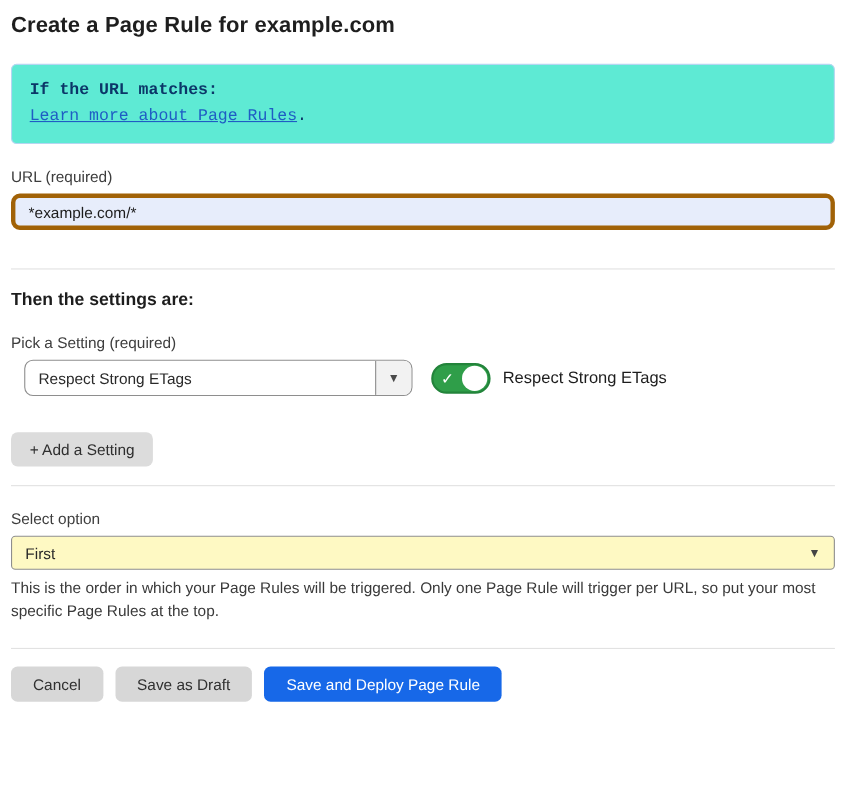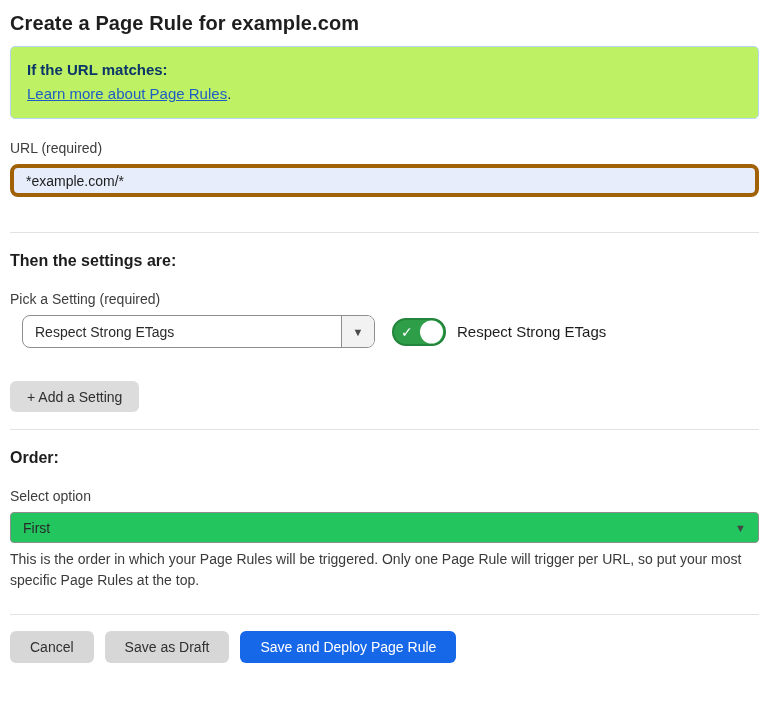--- a/index.html
+++ b/index.html
@@ -13,28 +13,29 @@
   .page { padding: 12px 10px 0 10px; }
 
   .page-title {
     font-size: 20px;
     font-weight: bold;
     color: #1e1e1e;
     letter-spacing: 0.1px;
   }
 
   .info-box {
-    margin-top: 11px;
-    background: #bef264;
+    margin-top: 23px;
+    background: #5eead4;
     border: 1px solid #b5d6f1;
     border-radius: 5px;
     padding: 11px 16px 12px 16px;
     color: #0b3668;
     font-size: 15px;
     line-height: 24px;
+    font-family: Liberation Mono, monospace;
   }
   .info-box .info-heading { font-weight: bold; }
   .info-box a.info-link {
     color: #1f5dc4;
     text-decoration: underline;
     cursor: pointer;
   }
   .info-box .info-link-suffix { color: #0b3668; }
 
   .field-label {
@@ -162,21 +163,21 @@
     cursor: pointer;
     display: inline-block;
   }
 
   .order-select {
     margin-top: 8px;
     width: 749px;
     height: 31px;
     border: 1px solid #8e8e8e;
     border-radius: 4px;
-    background: #22c55e;
+    background: #fef9c3;
     display: flex;
     align-items: center;
     justify-content: space-between;
     padding: 0 12px;
     cursor: pointer;
   }
   .order-select .sel-value { font-size: 14px; color: #2a2a2a; }
   .order-select .sel-caret { font-size: 11px; color: #444444; }
 
   .help-text {
@@ -239,21 +240,20 @@
         <span class="toggle-knob"></span>
       </div>
       <span class="toggle-label">Respect Strong ETags</span>
     </div>
   </div>
 
   <button class="add-setting-btn">+ Add a Setting</button>
 
   <hr class="divider divider-2">
 
-  <h2 class="section-heading">Order:</h2>
 
   <div class="field-label">Select option</div>
 
   <div class="order-select">
     <span class="sel-value">First</span>
     <span class="sel-caret">▼</span>
   </div>
 
   <div class="help-text">This is the order in which your Page Rules will be triggered. Only one Page Rule will trigger per URL, so put your most specific Page Rules at the top.</div>
 

